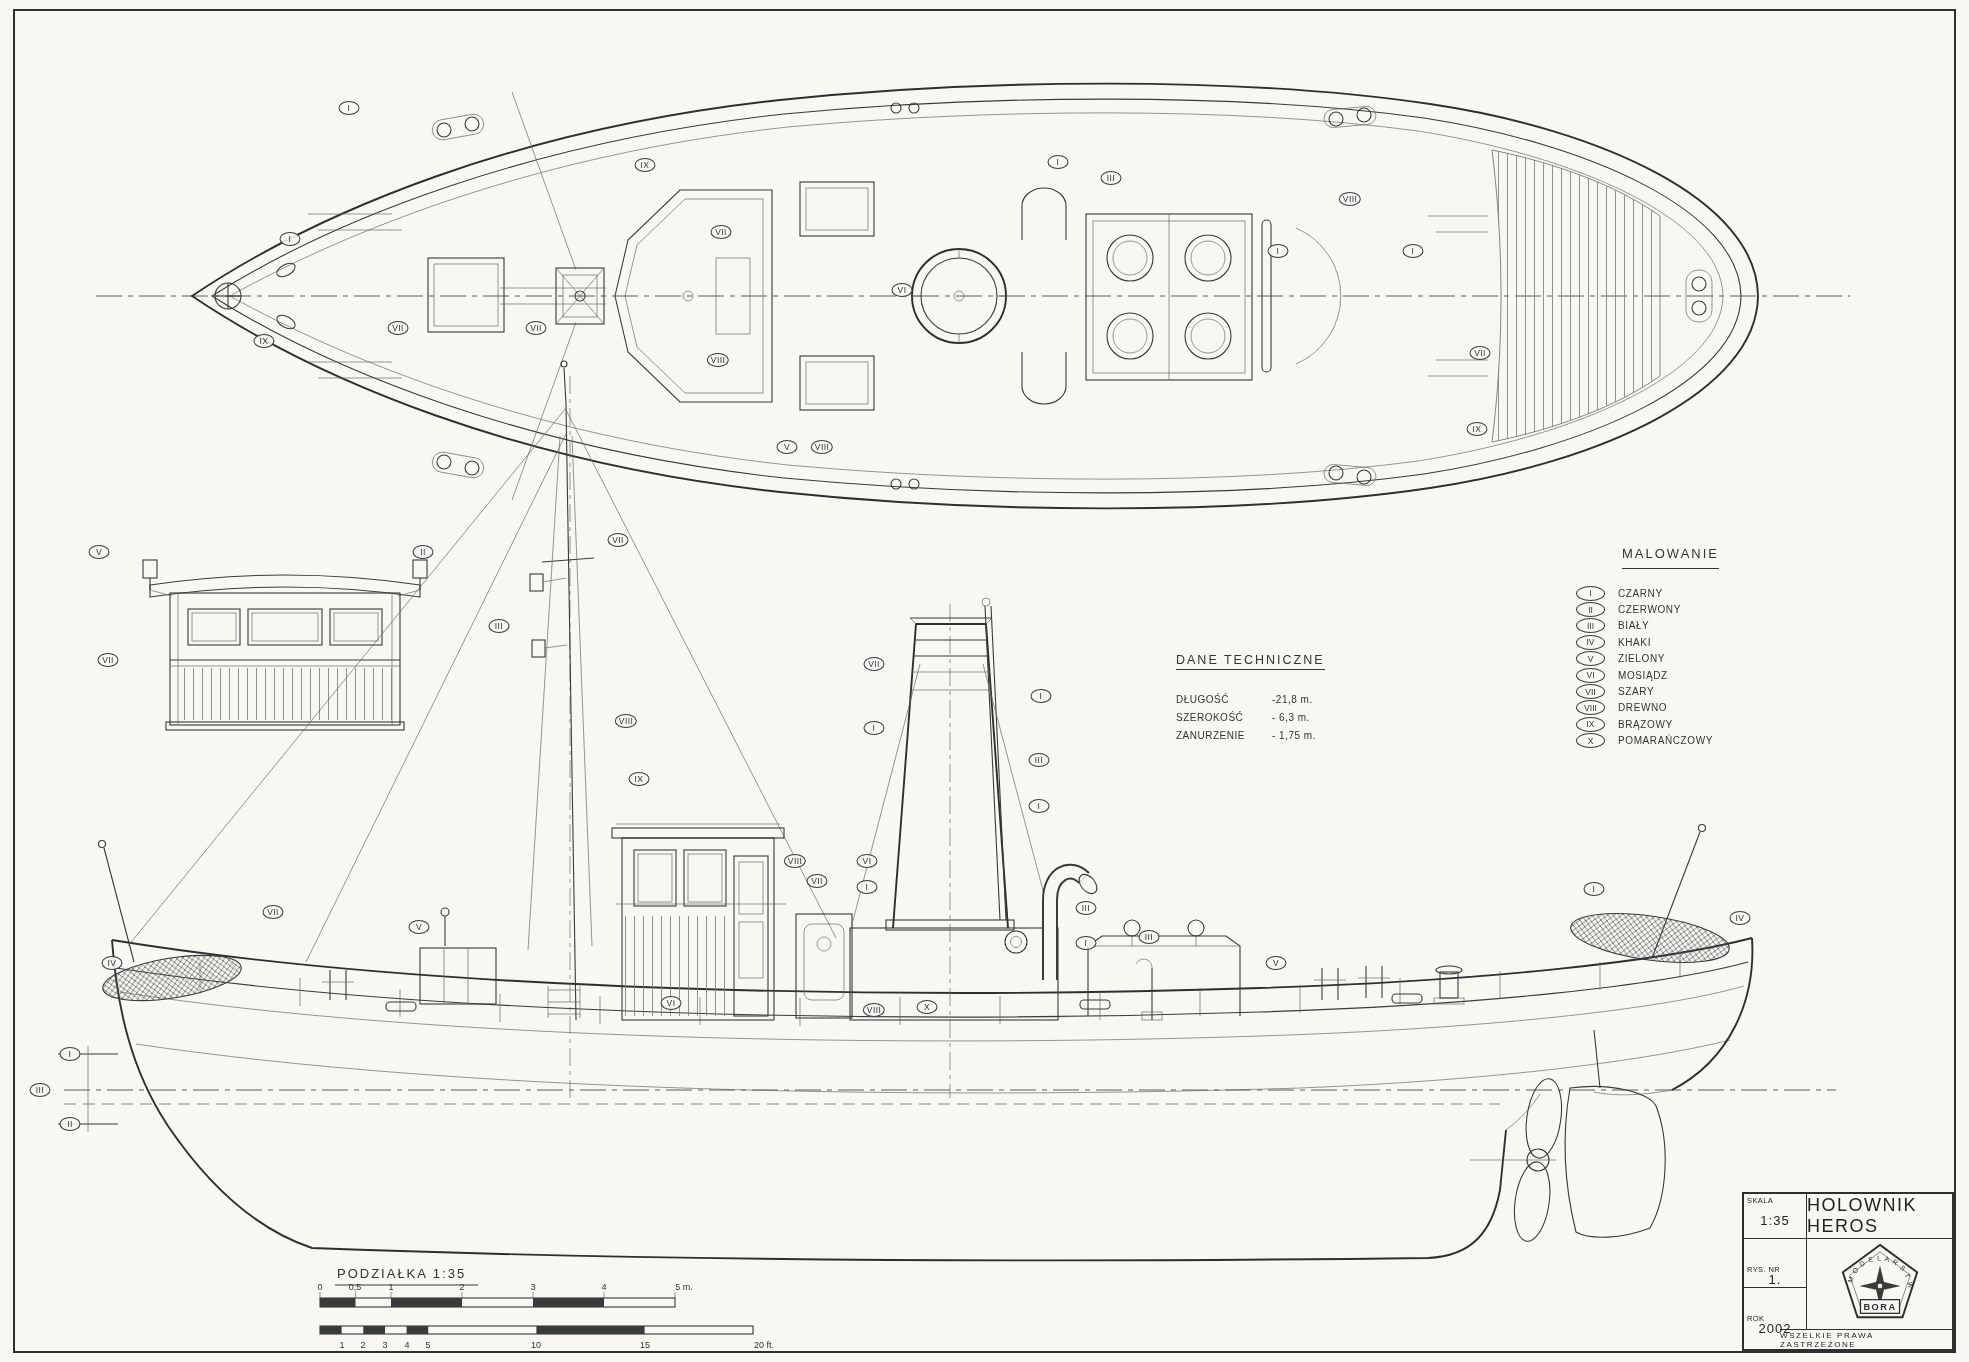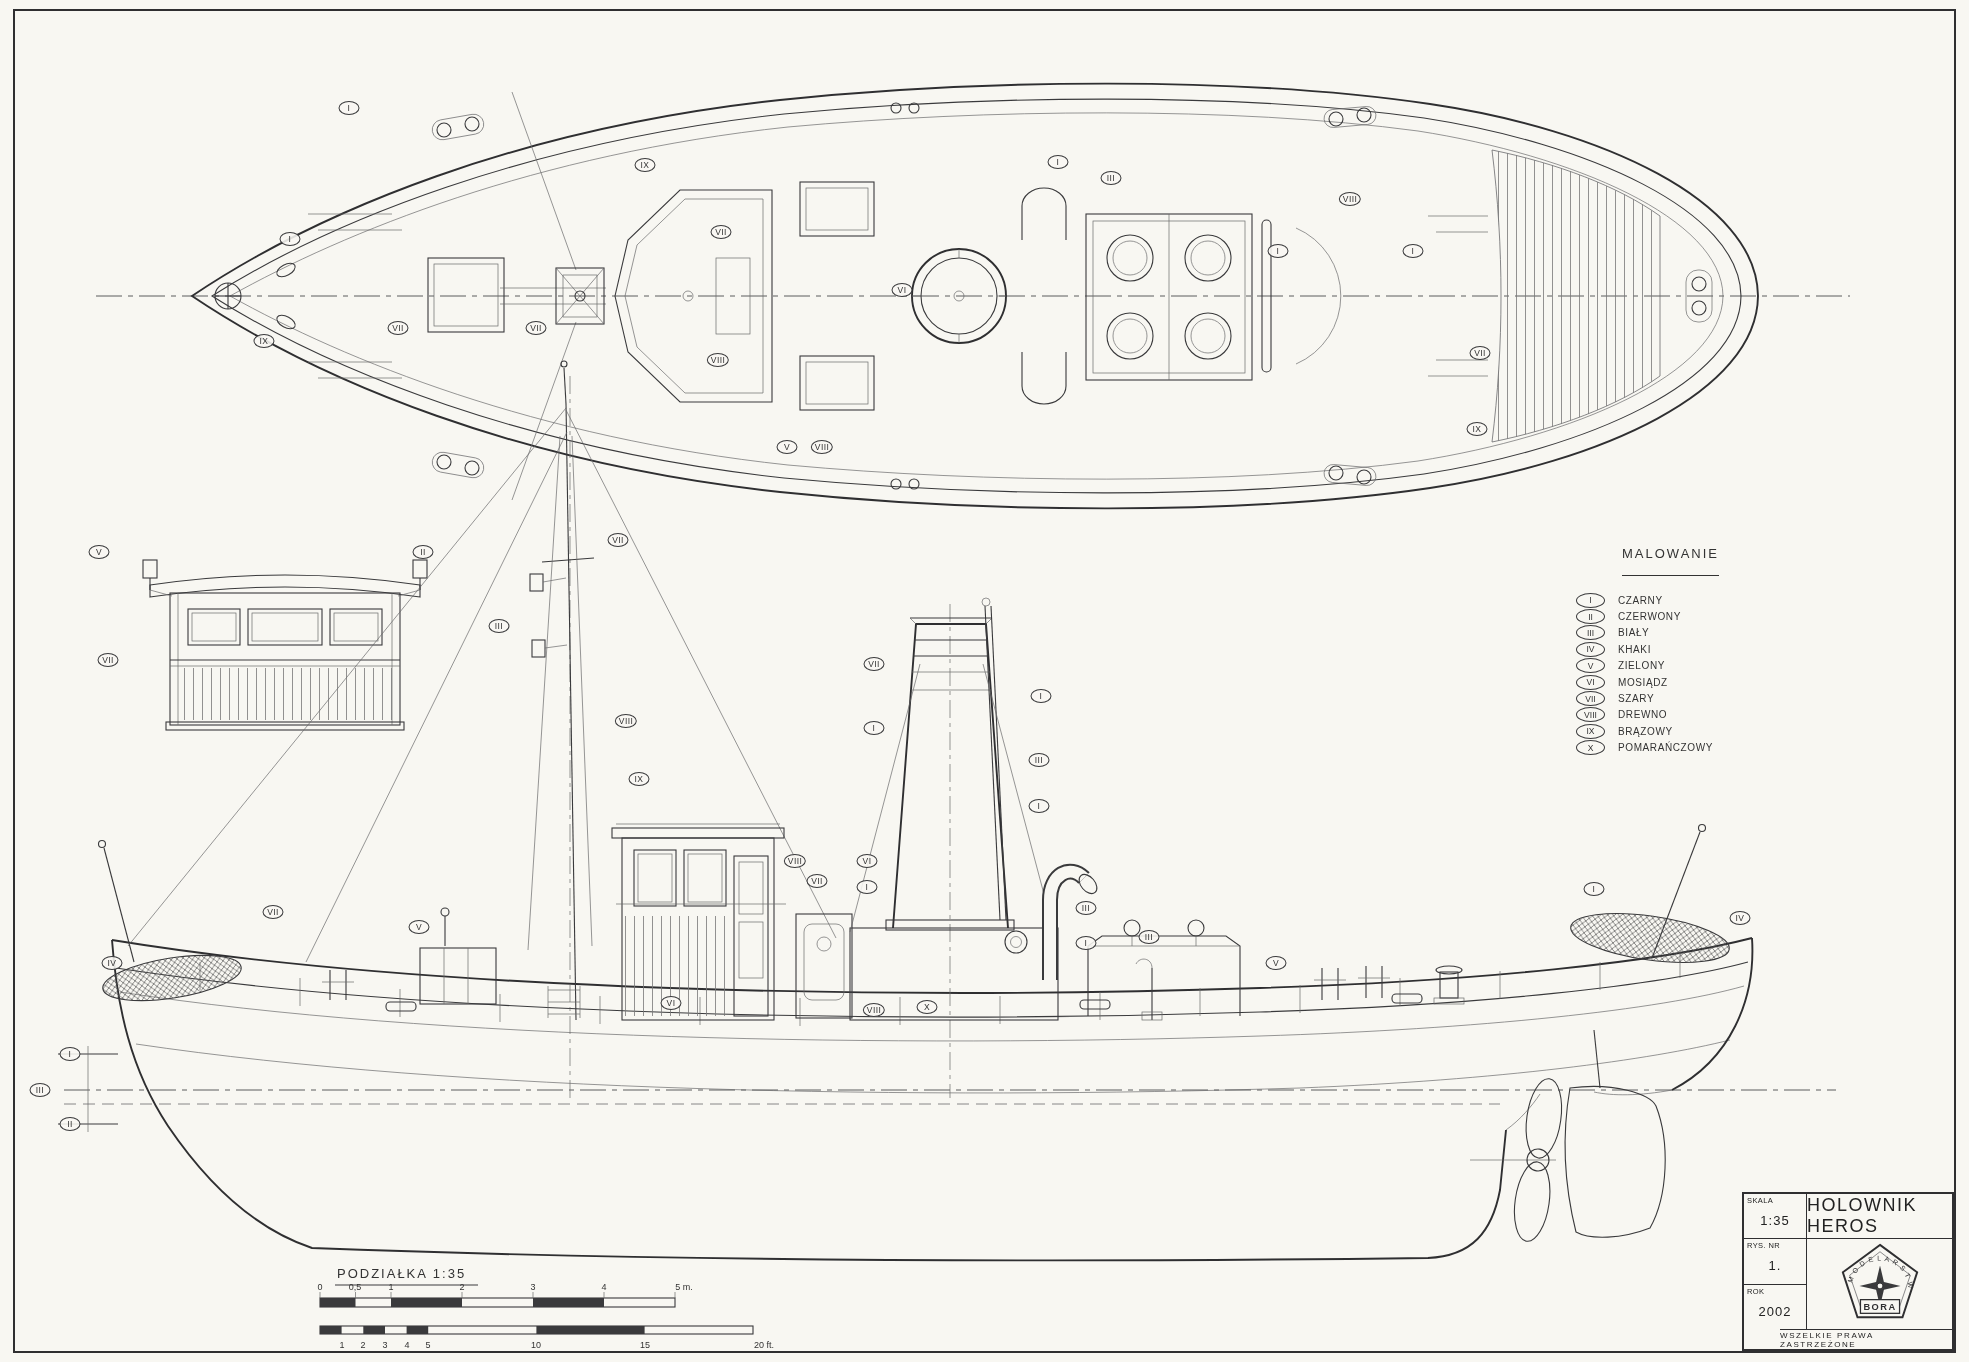--- a/index.html
+++ b/index.html
@@ -12,21 +12,21 @@
   .ln2{fill:none;stroke:#2f2f31;stroke-width:1.9;}
   .lt{fill:none;stroke:#6a6a6c;stroke-width:0.7;}
   .clm{fill:none;stroke:#4a4a4c;stroke-width:0.9;stroke-dasharray:26 6 5 6;}
   .clv{fill:none;stroke:#6a6a6c;stroke-width:0.7;stroke-dasharray:18 5 4 5;}
   .wl2{fill:none;stroke:#6a6a6c;stroke-width:0.8;stroke-dasharray:12 7;}
   .txt{fill:#333;font-family:"Liberation Sans","DejaVu Sans",sans-serif;}
 
   
   .malowanie{position:absolute;left:1576px;top:544px;width:215px;}
   .mal-title{margin-left:46px;display:inline-block;font-size:13px;letter-spacing:2px;
-             border-bottom:1.3px solid #333;padding-bottom:14px;}
+             border-bottom:1.3px solid #333;padding-bottom:7px;}
   .mal-rows{margin-top:16px;}
   .mal-row{display:flex;align-items:center;height:16.4px;}
   .mal-num{display:inline-flex;align-items:center;justify-content:center;width:27px;height:13px;
            border:1px solid #3a3a3c;border-radius:50%;font-size:8.5px;flex:0 0 auto;}
   .mal-lab{margin-left:13px;font-size:10px;letter-spacing:0.6px;}
 
   
   .dane{position:absolute;left:1176px;top:650px;width:200px;}
   .dane-title{display:inline-block;font-size:12.5px;letter-spacing:2px;border-bottom:1.3px solid #333;padding-bottom:2px;}
   .dane-rows{margin-top:24px;}
@@ -36,21 +36,21 @@
   
   .titleblock{position:absolute;left:1742px;top:1192px;width:212px;height:159px;border:2px solid #2f2f31;
               background:#f8f7f2;display:flex;flex-direction:column;box-sizing:border-box;color:#222;}
   .tb-row1{display:flex;height:44px;border-bottom:1.4px solid #2f2f31;flex:0 0 auto;}
   .tb-skala{width:62px;border-right:1.4px solid #2f2f31;position:relative;display:flex;align-items:center;justify-content:center;text-align:center;}
   .tb-lab{position:absolute;top:2px;left:3px;font-size:7.5px;letter-spacing:0.4px;}
   .tb-val{font-size:13px;margin-top:9px;letter-spacing:1px;}
   .tb-title{flex:1;display:flex;align-items:center;justify-content:center;font-size:18px;letter-spacing:1.5px;}
   .tb-mid{display:flex;flex:1;min-height:0;}
   .tb-left{width:62px;border-right:1.4px solid #2f2f31;display:flex;flex-direction:column;}
-  .tb-cell2{flex:1;position:relative;display:flex;align-items:center;justify-content:center;}
+  .tb-cell2{flex:1;position:relative;display:flex;align-items:center;justify-content:center;margin-top:24px;}
   .tb-cell2.topcell{border-bottom:1.4px solid #2f2f31;}
   .tb-logo{flex:1;display:flex;align-items:center;justify-content:center;}
   .tb-rights{height:19px;border-top:1.4px solid #2f2f31;display:flex;align-items:center;justify-content:center;
              font-size:8px;letter-spacing:1.6px;flex:0 0 auto;margin-left:36px;}
 
   
   .callout-layer{position:absolute;inset:0;pointer-events:none;}
   .callout{position:absolute;transform:translate(-50%,-50%);min-width:21px;height:14px;padding:0 3px;
            border:1px solid #3a3a3c;border-radius:50%;display:flex;align-items:center;justify-content:center;
            font-size:8.5px;letter-spacing:0.4px;color:#333;background:rgba(248,247,242,0.88);box-sizing:border-box;}
@@ -486,20 +486,37 @@
           <span class="mal-num">IX</span>
           <span class="mal-lab">BRĄZOWY</span>
         </div>
       <div class="mal-row">
           <span class="mal-num">X</span>
           <span class="mal-lab">POMARAŃCZOWY</span>
         </div>
     </div>
   </div>
 
+  <div class="dane">
+    <div class="dane-title">DANE  TECHNICZNE</div>
+    <div class="dane-rows">
+      <div class="dane-row">
+          <span class="dane-lbl">DŁUGOŚĆ</span>
+          <span>-21,8 m.</span>
+        </div>
+      <div class="dane-row">
+          <span class="dane-lbl">SZEROKOŚĆ</span>
+          <span>-  6,3 m.</span>
+        </div>
+      <div class="dane-row">
+          <span class="dane-lbl">ZANURZENIE</span>
+          <span>-  1,75 m.</span>
+        </div>
+    </div>
+  </div>
 
   <div class="titleblock">
     <div class="tb-row1">
       <div class="tb-skala">
         <span class="tb-lab">SKALA</span>
         <span class="tb-val">1:35</span>
       </div>
       <div class="tb-title">HOLOWNIK  HEROS</div>
     </div>
     <div class="tb-mid">

